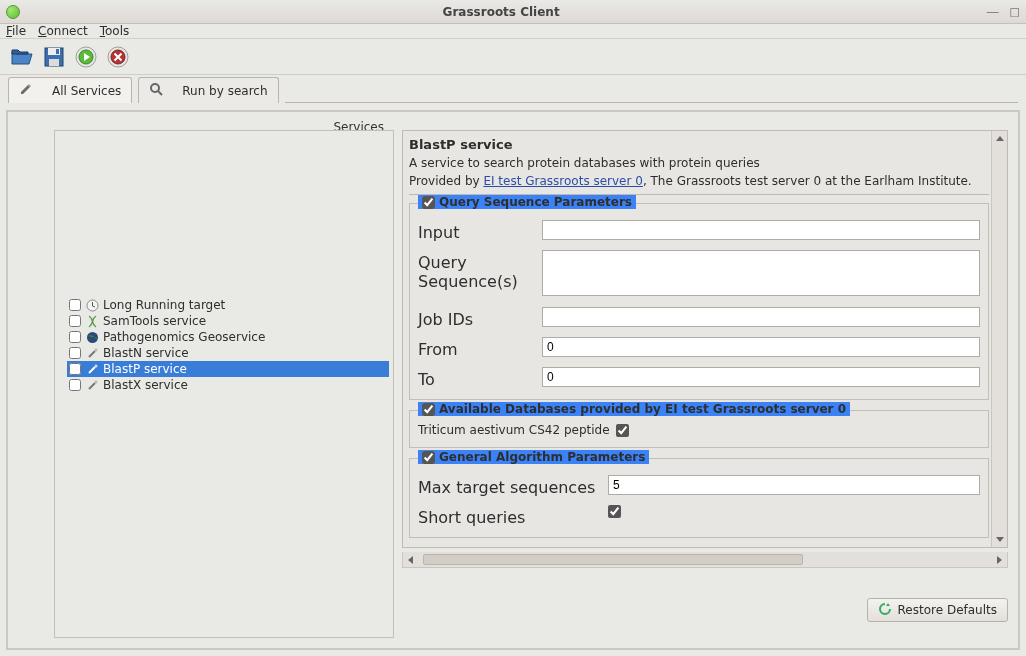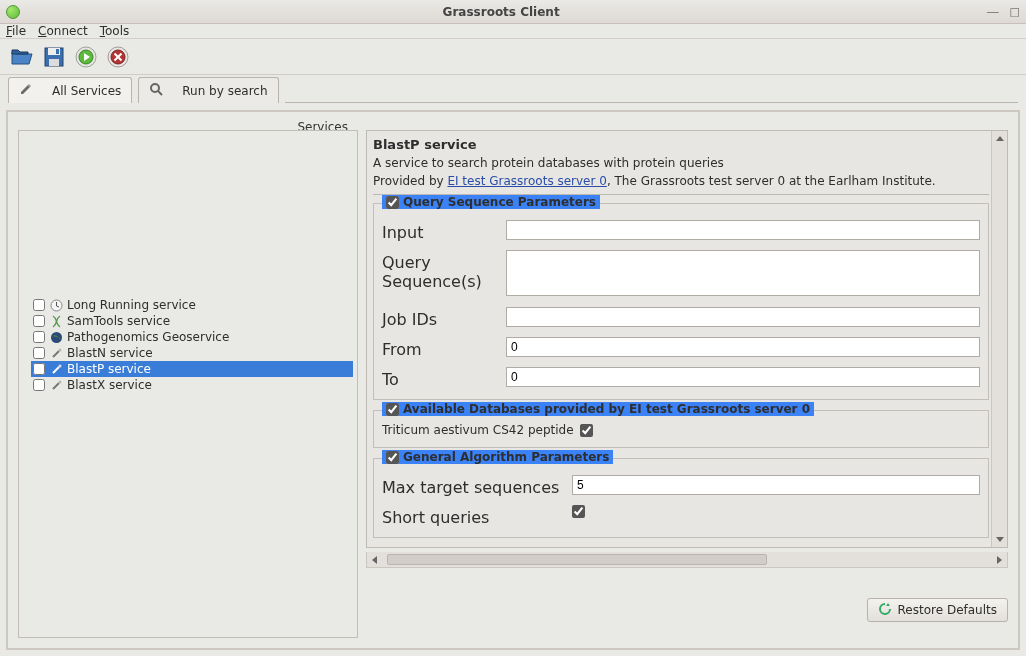--- a/index.html
+++ b/index.html
@@ -21,21 +21,21 @@
 .tb-btn { width: 24px; height: 24px; display: flex; align-items: center; justify-content: center; }
 
 
 .tabsrow { height: 28px; display: flex; align-items: flex-end; padding: 0 8px; background: #e9e9e6; }
 .tab { height: 26px; padding: 0 10px; display: flex; align-items: center; gap: 19px; border: 1px solid #b9b4ae; border-bottom: none; background: #eceae6; margin-right: 6px; border-radius: 3px 3px 0 0; }
 .tab.active { background: #f3f1ee; }
 .tabsrow .spacer { flex:1; border-bottom: 1px solid #b9b4ae; height: 1px; align-self: flex-end; }
 
 
 .mainwrap { position: absolute; top: 110px; left: 6px; right: 6px; bottom: 6px; border: 2px solid #ccc7c1; background: #e9e9e6; padding: 10px; }
-.columns { display: flex; height: 100%; gap: 8px; }
+.columns { display: flex; height: 100%; gap: 8px; margin-left: 36px; }
 
 
 .services-panel { width: 340px; position: relative; }
 .services-panel .panel-label { position: absolute; top: -2px; right: 6px; background: #e9e9e6; padding: 0 4px; font-size: 12px; color: #333; }
 .services-box { position: absolute; top: 8px; left: 0; right: 0; bottom: 0; border: 1px solid #c3beb8; background: #e9e9e6; }
 .services-list { position: absolute; left: 12px; right: 4px; top: 166px; }
 .srow { display: flex; align-items: center; height: 16px; padding: 0 2px; gap: 4px; }
 .srow.sel { background: #3a7dd8; color: #fff; }
 .srow input[type=checkbox] { width: 12px; height: 12px; margin: 0; }
 .srow .sicon { width: 14px; height: 14px; display:flex; align-items:center; justify-content:center; }
@@ -156,21 +156,21 @@
         <div class="services-list">
 
           <div class="srow">
             <input type="checkbox" style="">
             <span class="sicon">
                 <svg width="13" height="13" viewBox="0 0 13 13">
                   <circle cx="6.5" cy="6.5" r="5.5" fill="#f4f4f4" stroke="#888"></circle>
                   <path d="M6.5 3 L6.5 7 L9 8" stroke="#555" fill="none"></path>
                 </svg>
               </span>
-            <span class="slabel">Long Running service</span>
+            <span class="slabel">Long Running target</span>
           </div>
 
           <div class="srow">
             <input type="checkbox" style="">
             <span class="sicon">
                 <svg width="13" height="13" viewBox="0 0 13 13">
                   <path d="M3 1 C8 4 5 9 10 12 M10 1 C5 4 8 9 3 12" stroke="#5a9950" fill="none" stroke-width="1.3"></path>
                 </svg>
               </span>
             <span class="slabel">SamTools service</span>

